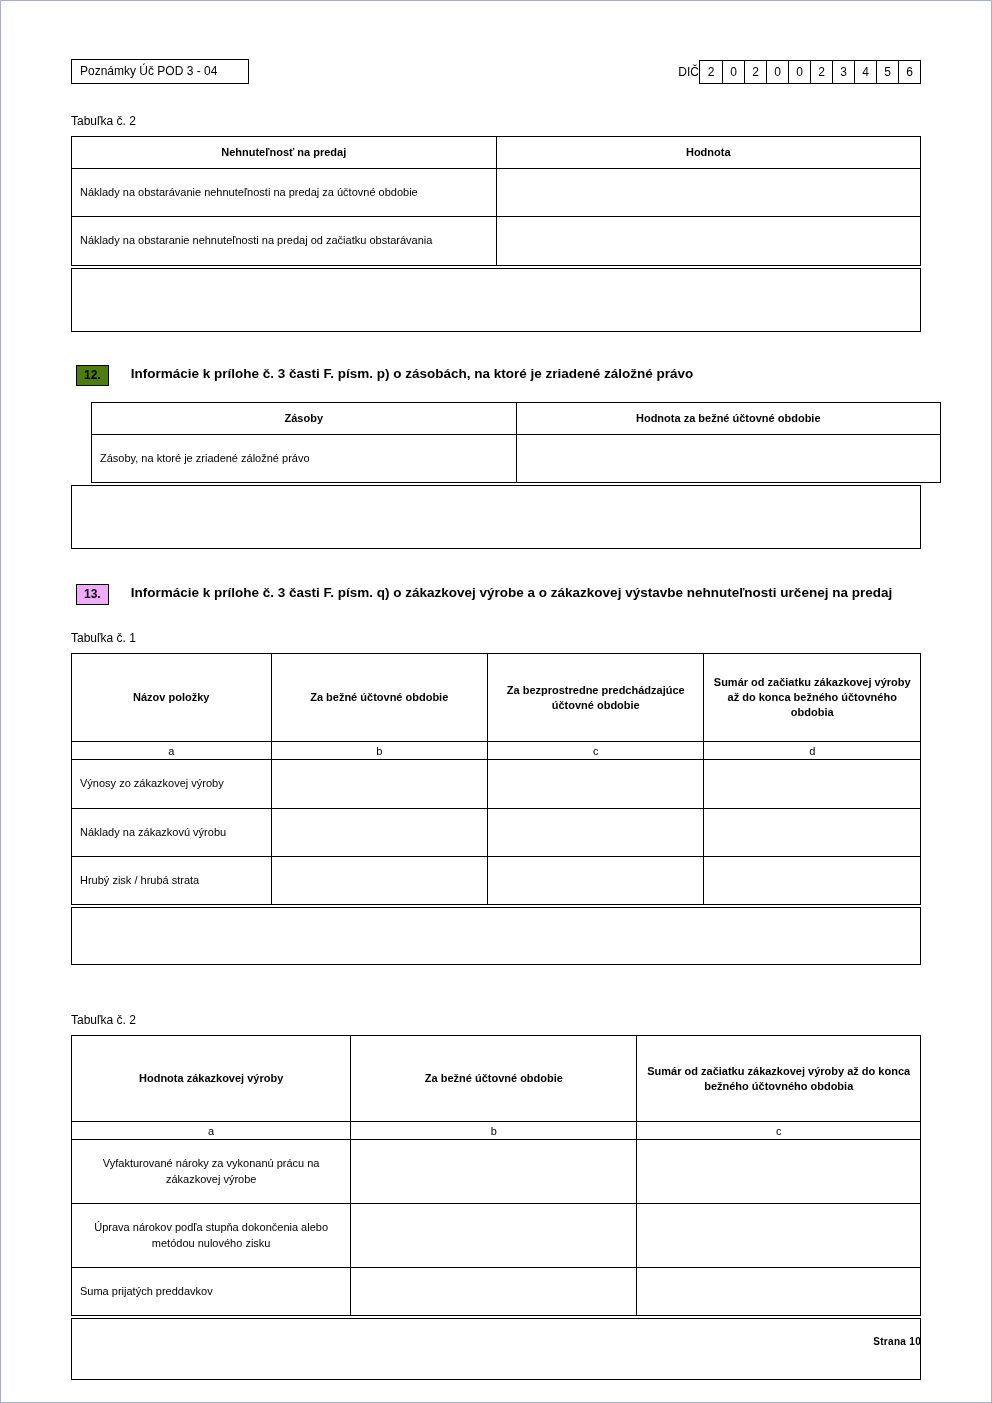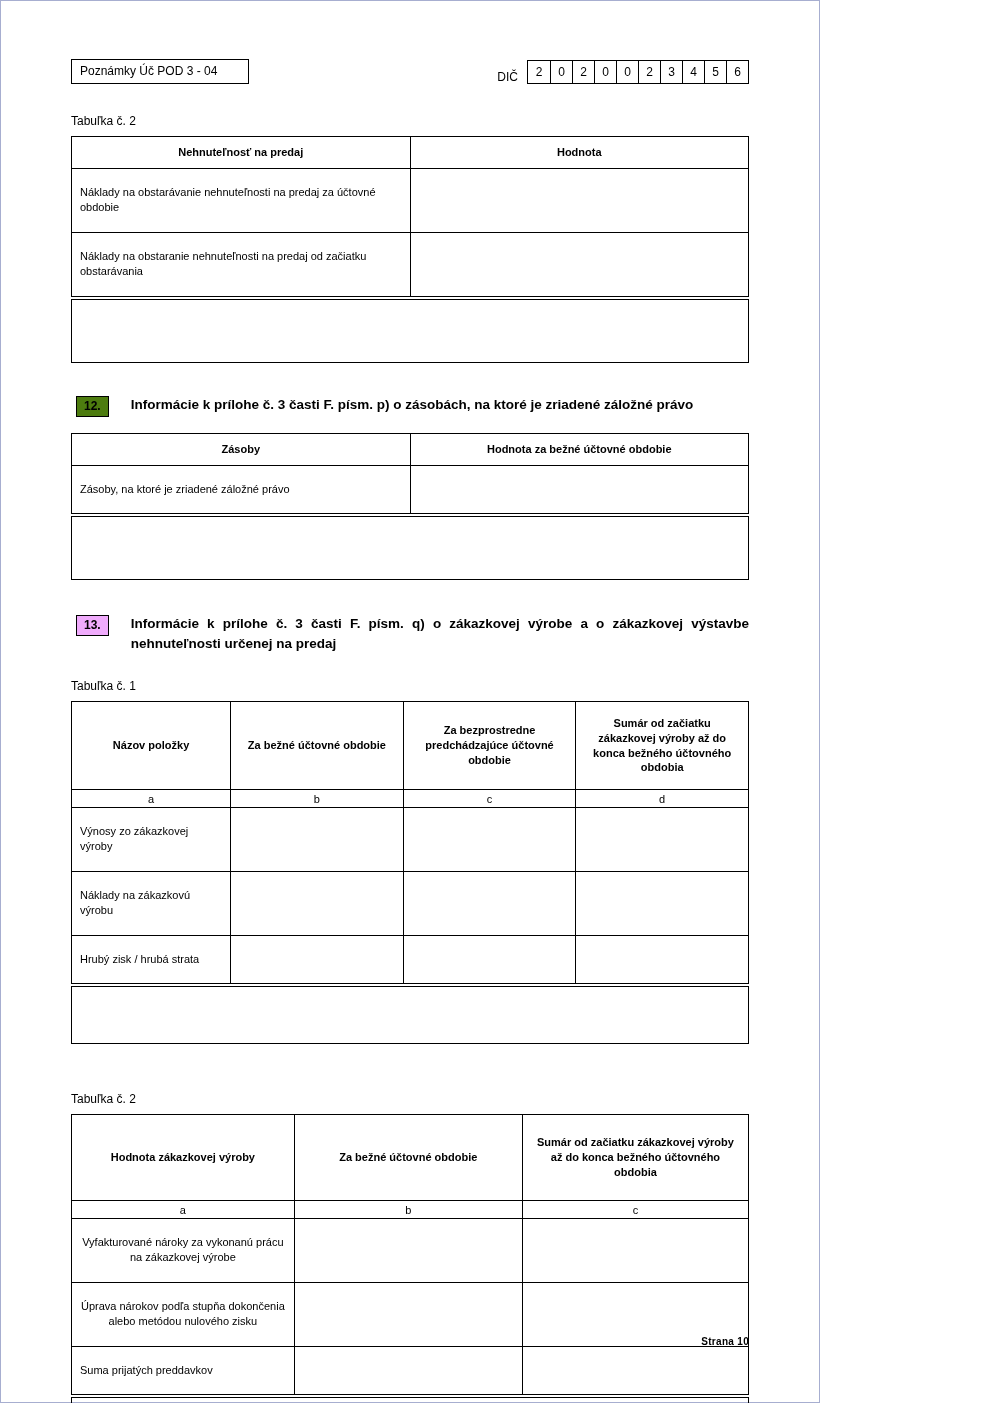--- a/index.html
+++ b/index.html
@@ -5,33 +5,33 @@
   * { box-sizing: border-box; }
   html, body { margin: 0; padding: 0; }
   body {
     width: 992px; height: 1403px;
     background: #ffffff;
     font-family: "Liberation Sans", sans-serif;
     color: #000;
   }
   .page {
     position: relative;
-    width: 820px; height: 1403px;
+    width: 992px; height: 1403px;
     border: 1px solid #a7aed0;
     padding: 58px 70px 0 70px;
     background: #fff;
   }
   .header-row { display: flex; justify-content: space-between; align-items: center; }
   .form-id-box {
     border: 1px solid #000;
     padding: 4px 10px 5px 8px;
     font-size: 12px;
     min-width: 178px;
   }
-  .dic-group { display: flex; align-items: flex-end; gap: 9px; }
+  .dic-group { display: flex; align-items: center; }
   .dic-label { font-size: 12px; }
   .dic-cells { display: flex; border: 1px solid #000; }
   .dic-cell {
     width: 22px; height: 22px;
     border-left: 1px solid #000;
     display: flex; align-items: center; justify-content: center;
     font-size: 12px;
   }
   .dic-cell:first-child { border-left: none; }
 
@@ -125,21 +125,21 @@
       </tr>
     </tbody>
   </table>
   <div class="note-box" style="height:64px;"></div>
 
   <div class="section" style="margin-top:32px;">
     <span class="badge" style="background: #4d7c0f;">12.</span>
     <div class="section-title" style="text-align:left;">Informácie k prílohe č. 3 časti F. písm. p) o zásobách, na ktoré je zriadené záložné právo</div>
   </div>
 
-  <table class="tbl tbl12" style="margin-top:16px;">
+  <table class="tbl tbl12" style="margin-top:16px;margin-left:20px;">
     <colgroup>
         <col style="width:50%">
         <col style="width:50%">
       </colgroup>
     <thead>
       <tr>
         <th>Zásoby</th>
         <th>Hodnota za bežné účtovné obdobie</th>
       </tr>
     </thead>

